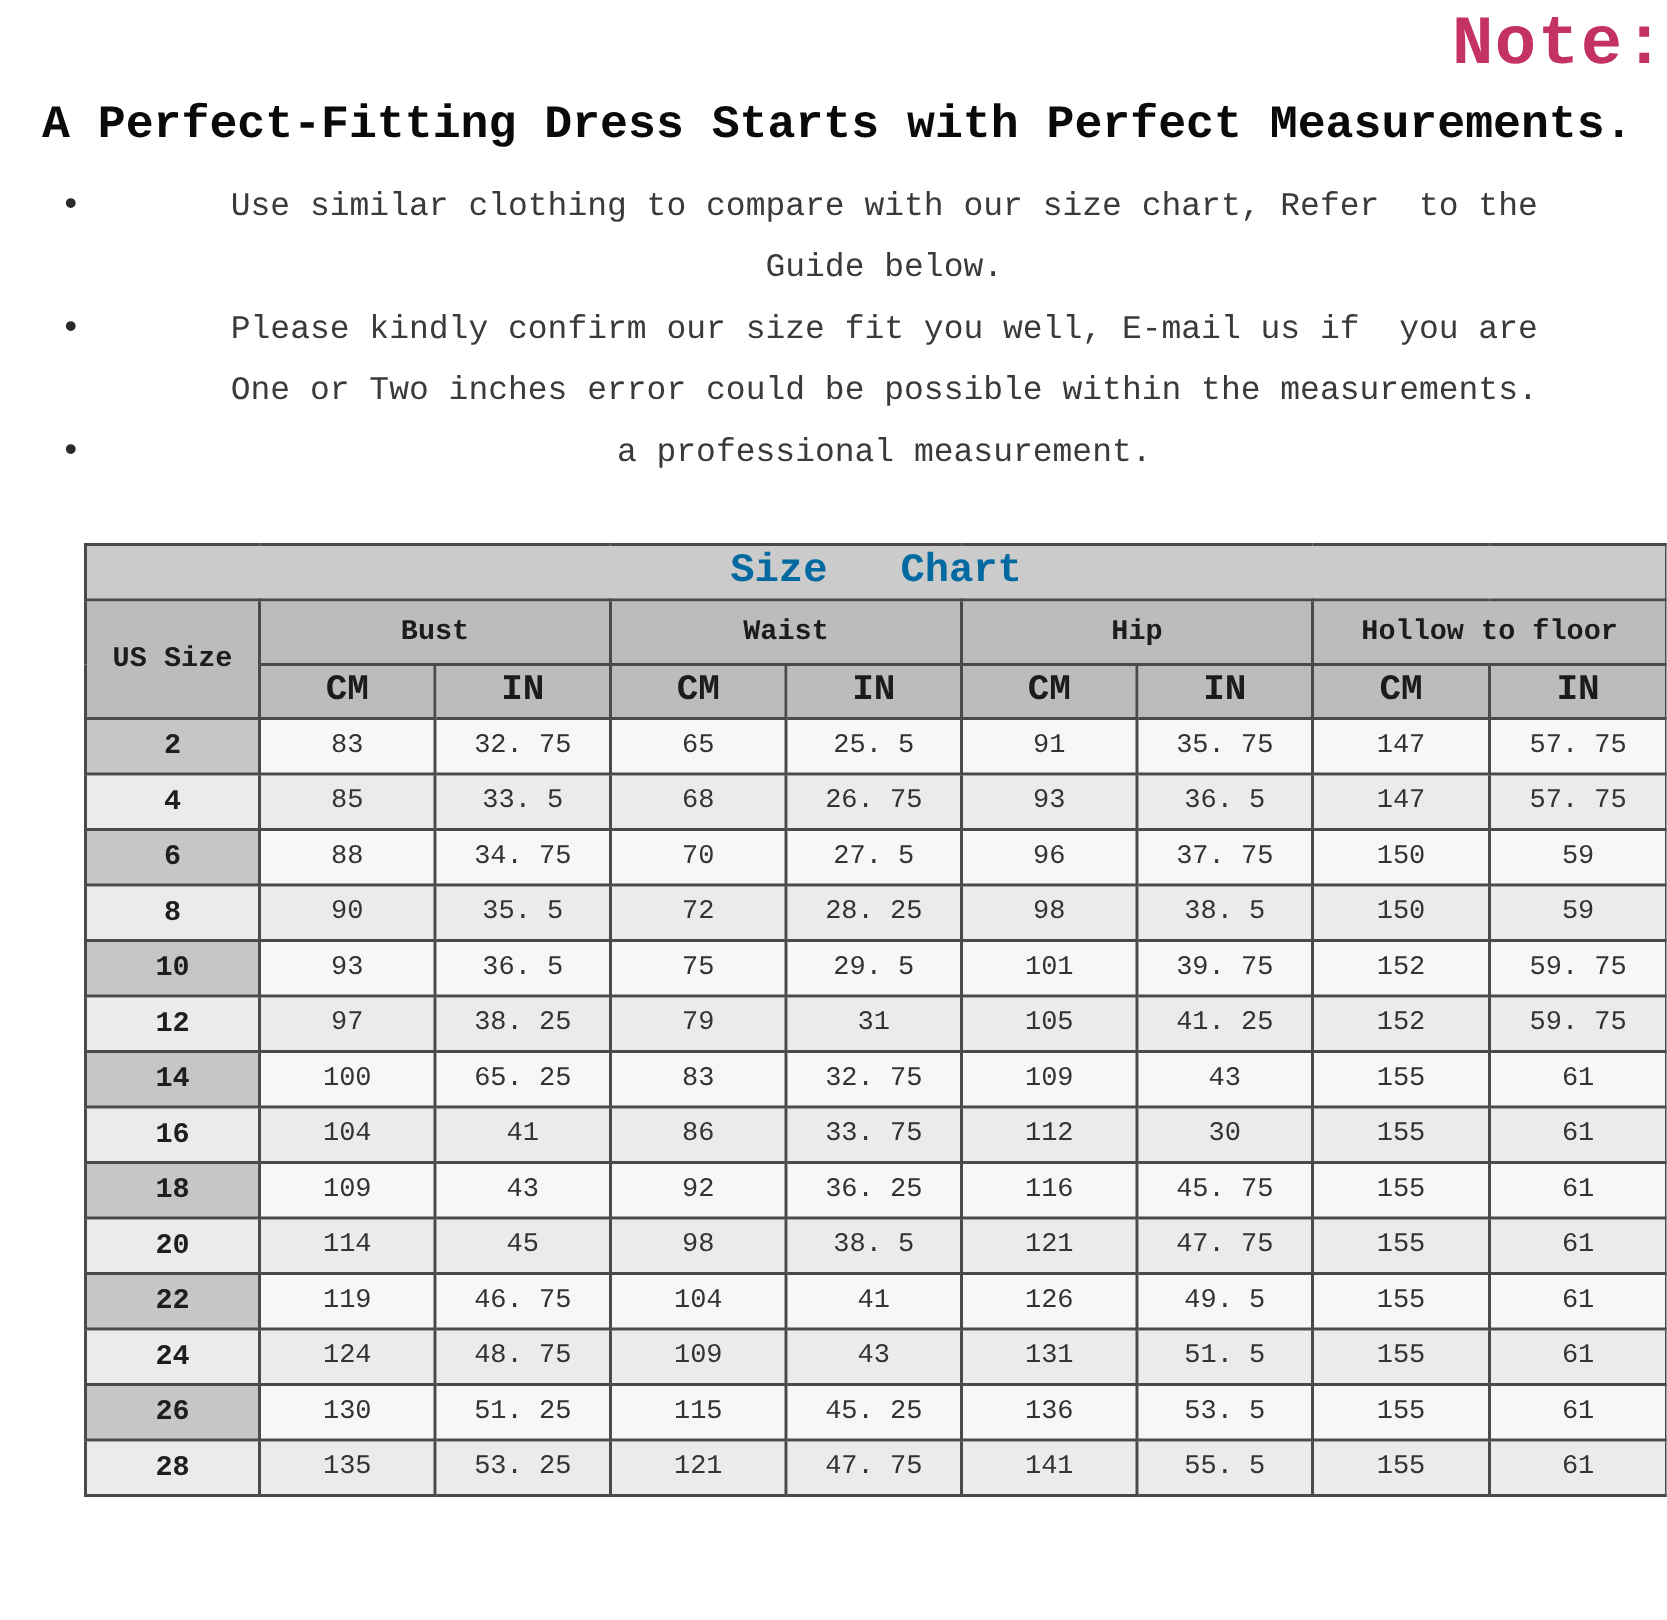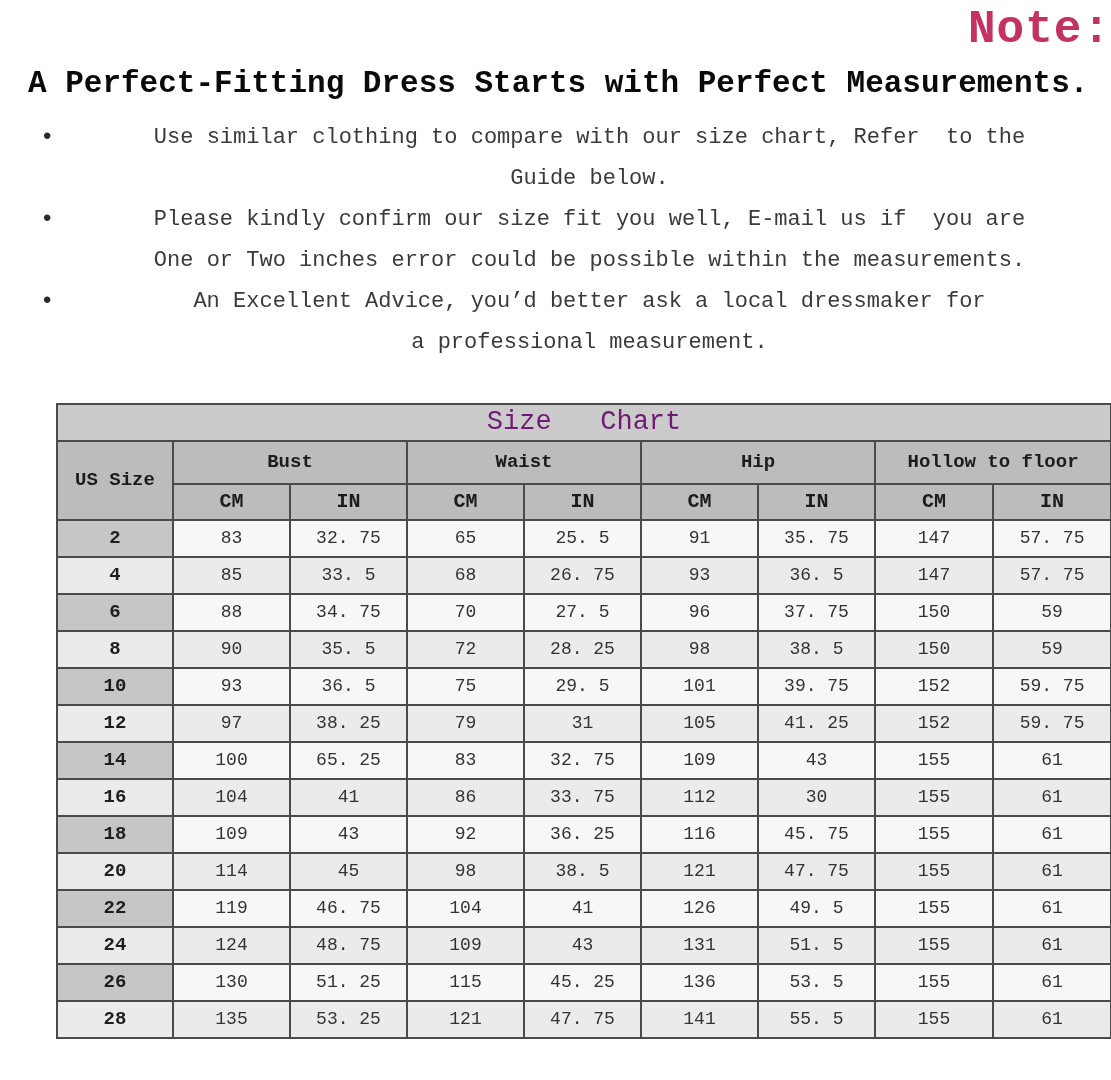--- a/index.html
+++ b/index.html
@@ -66,36 +66,36 @@
     border: 2px solid #4a4a4a;
     text-align: center;
     vertical-align: middle;
     padding: 0;
     overflow: hidden;
   }
   .t-title-row td {
     height: 37px;
     background: #cbcbcb;
     font-size: 27px;
-    font-weight: normal;
-    color: #701a75;
+    font-weight: bold;
+    color: #0369a1;
     white-space: pre;
     border-bottom: 3px solid #333;
   }
   .t-group-row th {
     height: 43px;
     background: #bcbcbc;
     font-size: 19px;
     font-weight: bold;
     color: #1c1c1c;
   }
   .t-unit-row th {
     height: 36px;
     background: #bcbcbc;
-    font-size: 20px;
+    font-size: 24px;
     font-weight: bold;
     color: #1c1c1c;
     border-bottom: 3px solid #333;
   }
   .corner-header {
     background: #bcbcbc;
     font-size: 20px;
     font-weight: bold;
     color: #1c1c1c;
   }
@@ -132,21 +132,20 @@
   <li class="bullet-item">
     <span class="bullet-dot">•</span>
     <div class="bullet-lines">
       <div class="bullet-line">Please kindly confirm our size fit you well, E-mail us if  you are</div>
       <div class="bullet-line">One or Two inches error could be possible within the measurements.</div>
     </div>
   </li>
   <li class="bullet-item">
     <span class="bullet-dot">•</span>
     <div class="bullet-lines">
-      <div class="bullet-line">An Excellent Advice, you’d better ask a local dressmaker for</div>
       <div class="bullet-line">a professional measurement.</div>
     </div>
   </li>
 </ul>
 
 <table class="size-chart">
   <colgroup>
     <col style="width:116px">
     <col style="width:117px">
       <col style="width:117px">

